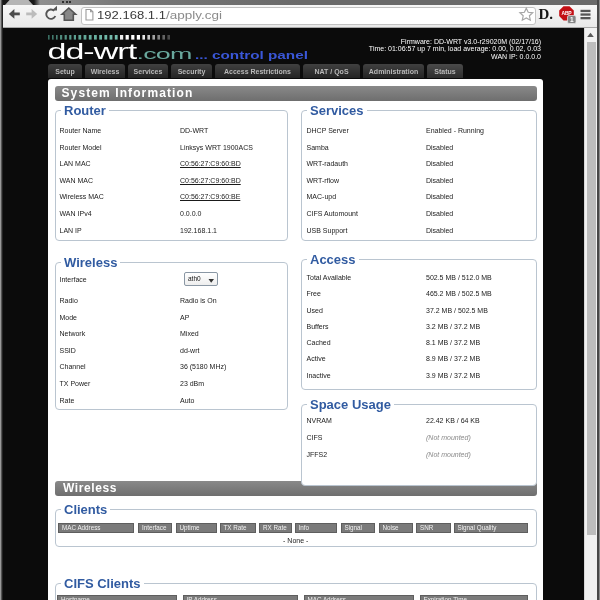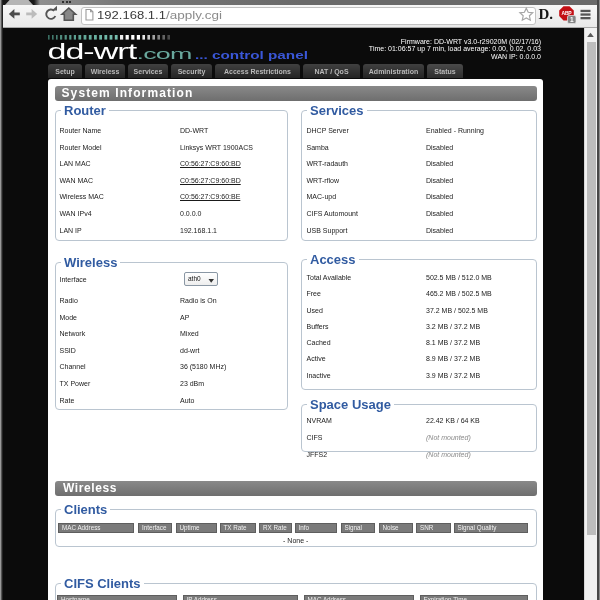--- a/index.html
+++ b/index.html
@@ -143,21 +143,21 @@
 <div class="fs" style="left:301px;top:259px;width:235.5px;height:131px">
       <div class="lg">Access</div>
 <div class="row" style="left:4.5px;top:13.0px;width:220px">Total Available<span class="val" style="left:119.5px;">502.5 MB / 512.0 MB</span></div>
 <div class="row" style="left:4.5px;top:29.3px;width:220px">Free<span class="val" style="left:119.5px;">465.2 MB / 502.5 MB</span></div>
 <div class="row" style="left:4.5px;top:45.5px;width:220px">Used<span class="val" style="left:119.5px;">37.2 MB / 502.5 MB</span></div>
 <div class="row" style="left:4.5px;top:61.8px;width:220px">Buffers<span class="val" style="left:119.5px;">3.2 MB / 37.2 MB</span></div>
 <div class="row" style="left:4.5px;top:78.0px;width:220px">Cached<span class="val" style="left:119.5px;">8.1 MB / 37.2 MB</span></div>
 <div class="row" style="left:4.5px;top:94.3px;width:220px">Active<span class="val" style="left:119.5px;">8.9 MB / 37.2 MB</span></div>
 <div class="row" style="left:4.5px;top:110.5px;width:220px">Inactive<span class="val" style="left:119.5px;">3.9 MB / 37.2 MB</span></div>
 </div>
-<div class="fs" style="left:301px;top:404px;width:235.5px;height:48px">
+<div class="fs" style="left:301px;top:404px;width:235.5px;height:82px">
       <div class="lg">Space Usage</div>
 <div class="row" style="left:4.5px;top:10.5px;width:220px">NVRAM<span class="val" style="left:119.5px;">22.42 KB / 64 KB</span></div>
 <div class="row" style="left:4.5px;top:27.5px;width:220px">CIFS<span class="val" style="left:119.5px;font-style:italic;color:#8a8a8a">(Not mounted)</span></div>
 <div class="row" style="left:4.5px;top:44.5px;width:220px">JFFS2<span class="val" style="left:119.5px;font-style:italic;color:#8a8a8a">(Not mounted)</span></div>
 </div>
 <div class="fs" style="left:55px;top:509px;width:481.5px;height:38px">
       <div class="lg">Clients</div>
 </div>
 <div class="th" style="left:58px;top:523px;width:76px">MAC Address</div>
 <div class="th" style="left:138px;top:523px;width:34px">Interface</div>

